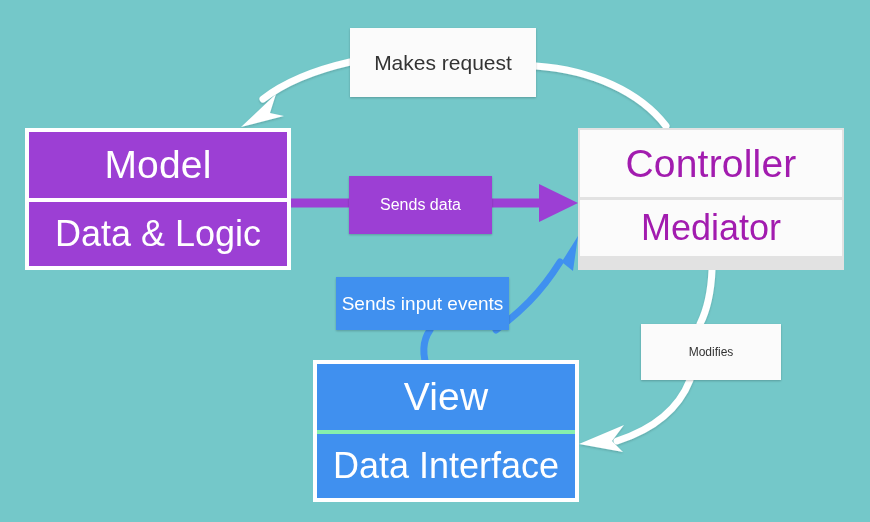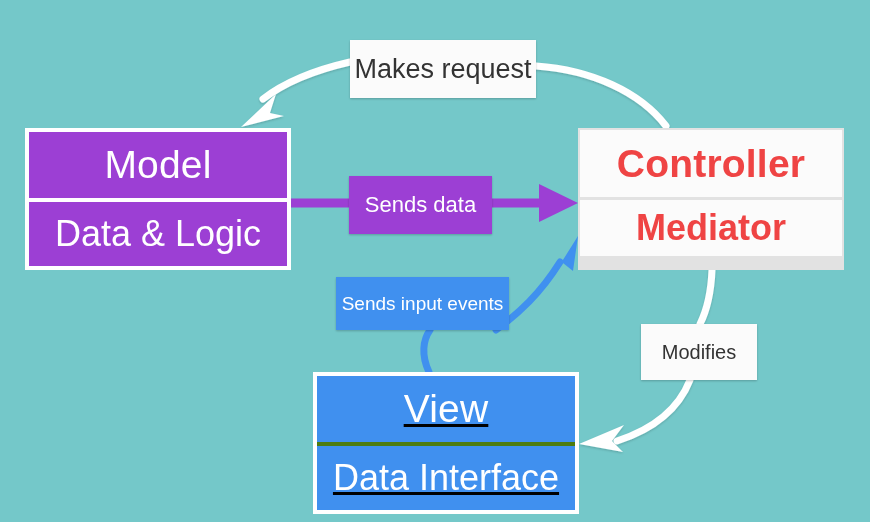--- a/index.html
+++ b/index.html
@@ -70,38 +70,36 @@
   #node-controller {
     left: 578px;
     top: 128px;
     width: 266px;
     height: 142px;
     border: 2px solid #e2e2e2;
     background: #e2e2e2;
   }
   #node-controller .row {
     background: #fbfbfb;
-    color: #ef4444;
-    font-weight: bold;
+    color: #a21caf;
   }
   #node-controller .row.title {
     height: 67px;
     margin-bottom: 3px;
   }
   #node-controller .row.sub { height: 56px; }
 
   
   #node-view {
     left: 313px;
-    top: 372px;
+    top: 360px;
     width: 266px;
     height: 142px;
     border: 4px solid #ffffff;
-    background: #4d7c0f;
-    text-decoration: underline;
+    background: #86efac;
   }
   #node-view .row {
     background: #4090ef;
     color: #ffffff;
   }
   #node-view .row.title { margin-bottom: 4px; }
 
   
   .edge-label {
     position: absolute;
@@ -125,44 +123,43 @@
   .edge-label.blue {
     background: #4090ef;
     color: #ffffff;
     box-shadow: 0 1px 2px rgba(0,0,0,0.22);
   }
 
   #label-makes-request {
     left: 350px;
     top: 28px;
     width: 186px;
-    height: 58px;
-    font-size: 27px;
-    margin-top: 12px;
+    height: 69px;
+    font-size: 21px;
   }
   #label-sends-data {
     left: 349px;
     top: 176px;
     width: 143px;
     height: 58px;
-    font-size: 22px;
+    font-size: 16px;
   }
   #label-sends-input-events {
     left: 336px;
     top: 277px;
     width: 173px;
     height: 53px;
     font-size: 19px;
   }
   #label-modifies {
     left: 641px;
     top: 324px;
-    width: 116px;
+    width: 140px;
     height: 56px;
-    font-size: 20px;
+    font-size: 12px;
   }
 </style>
 </head>
 <body>
 
 <div id="canvas">
 
   <svg id="arrow-layer" viewBox="0 0 870 522">
     <defs>
       <filter id="soft-shadow" x="-30%" y="-30%" width="160%" height="160%">

